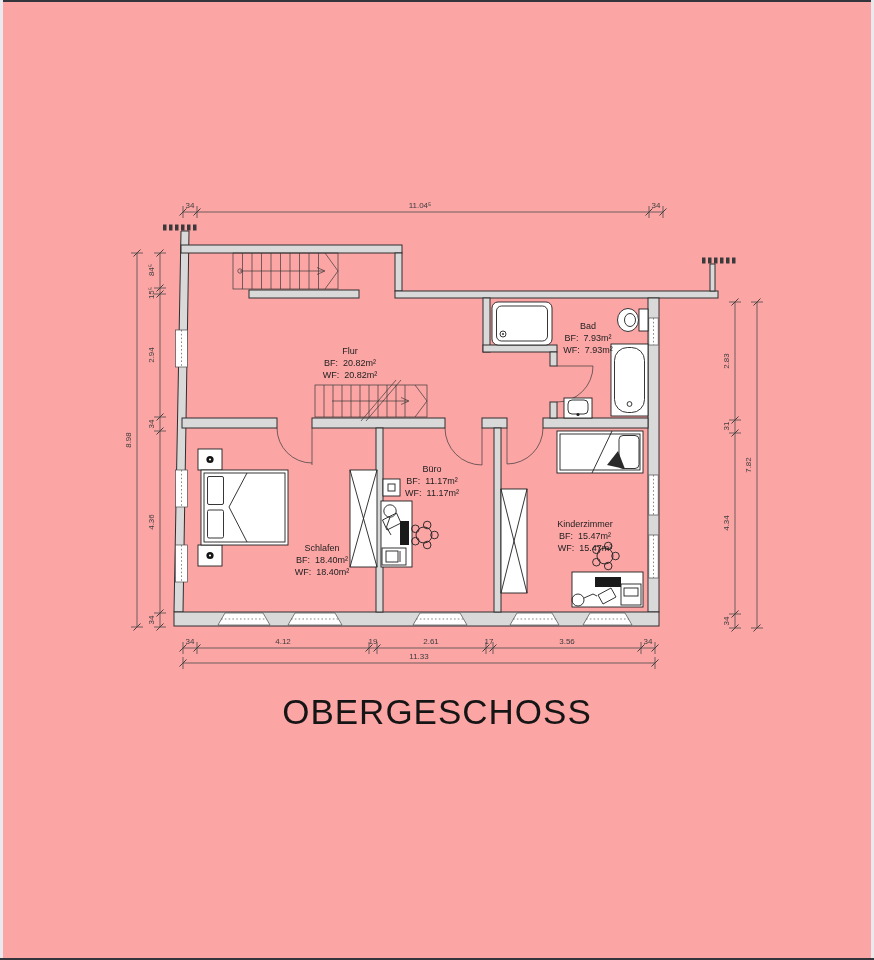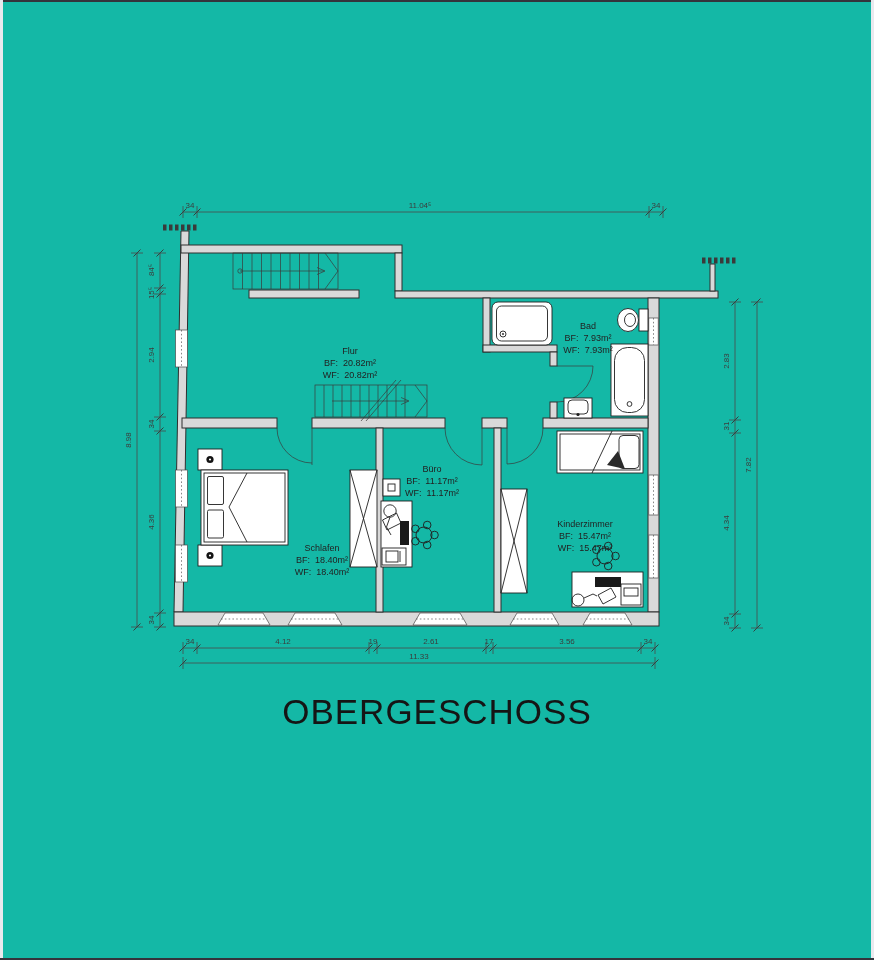--- a/index.html
+++ b/index.html
@@ -1,16 +1,16 @@
 <!DOCTYPE html>
 <html><head>
 <meta charset="utf-8">
 <style>
   html,body{margin:0;padding:0;background:#ffffff;}
-  .page{position:relative;width:874px;height:960px;background:#14b8a6;overflow:hidden;
+  .page{position:relative;width:874px;height:960px;background:#fca5a5;overflow:hidden;
         font-family:"Liberation Sans",sans-serif;}
   .edge-top{position:absolute;left:0;top:0;width:874px;height:2px;background:#34343c;}
   .edge-bottom{position:absolute;left:0;bottom:0;width:874px;height:2px;background:#34343c;}
   .edge-left{position:absolute;left:0;top:0;width:3px;height:960px;background:#e9e9ee;}
   .edge-right{position:absolute;right:0;top:0;width:3px;height:960px;background:#e9e9ee;}
   svg{position:absolute;left:0;top:0;}
   svg text{font-family:"Liberation Sans",sans-serif;white-space:pre;}
   .wall{stroke:#2e2e2e;stroke-width:1;}
   .thinln{stroke:#3a3a3a;stroke-width:0.7;fill:none;}
   .furn{stroke:#1f1f1f;stroke-width:0.9;fill:#ffffff;}

